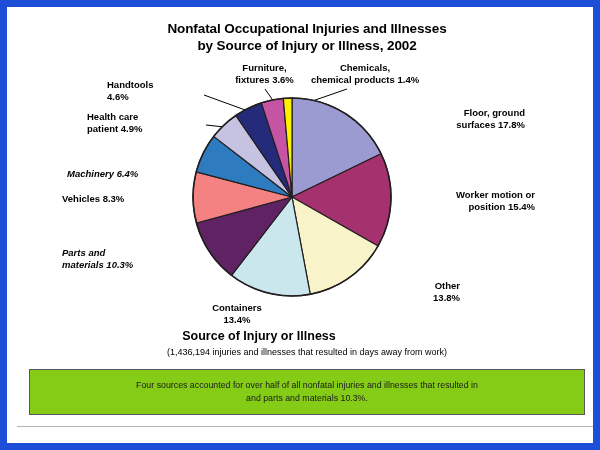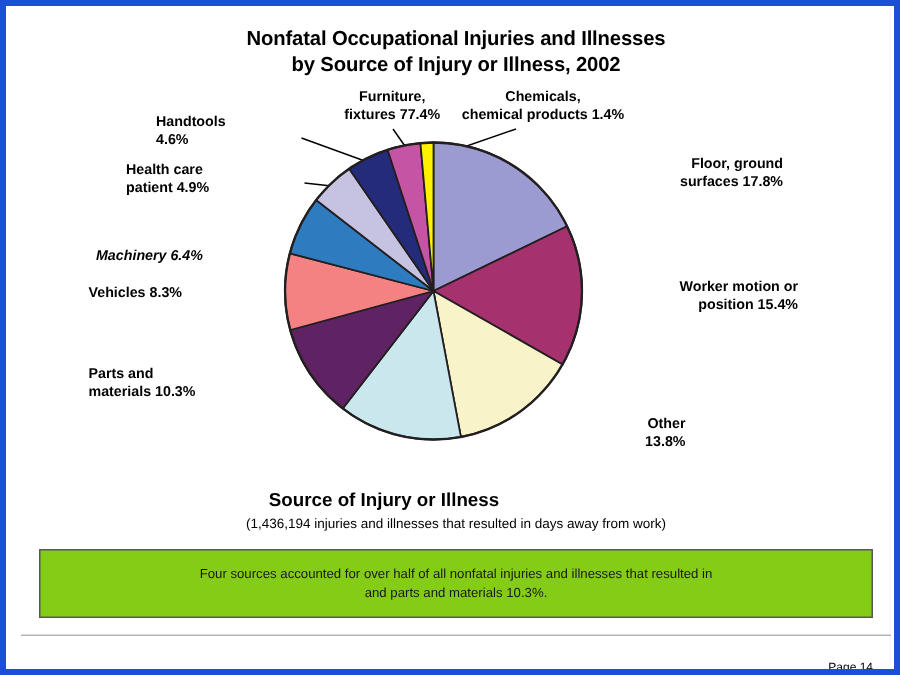--- a/index.html
+++ b/index.html
@@ -5,21 +5,21 @@
   html, body {
     margin: 0;
     padding: 0;
     background: #ffffff;
   }
   #page {
     position: relative;
     width: 600px;
     height: 450px;
     background: #ffffff;
-    border: 4px solid #1d4ed8;
+    border: 7px solid #1d4ed8;
     box-sizing: border-box;
     overflow: hidden;
     font-family: "Liberation Sans", sans-serif;
     color: #000000;
   }
 
   
   #title {
     position: absolute;
     top: 13px;
@@ -63,21 +63,21 @@
   .callout.left  { text-align: right; }
   .callout.center{ text-align: center; }
 
   
   #lab-furniture  { left: 210px; top: -5px;  width: 95px; }
   #lab-chemicals  { left: 288px; top: -5px;  width: 140px; }
   #lab-handtools  { left: 100px; top: 12px;  width: 105px; }
   #lab-healthcare { left: 80px;  top: 44px;  width: 125px; }
   #lab-machinery  { left: 60px;  top: 101px;  width: 145px; font-style: italic; }
   #lab-vehicles   { left: 55px;  top: 126px; width: 150px; }
-  #lab-parts      { left: 55px;  top: 180px; width: 145px; }
+  #lab-parts      { left: 55px;  top: 180px; width: 145px; font-style: italic; }
   #lab-containers { left: 175px; top: 235px; width: 110px; }
   #lab-other      { left: 373px; top: 213px; width: 80px; }
   #lab-floor      { left: 378px; top: 40px;  width: 140px; }
   #lab-worker     { left: 378px; top: 122px; width: 150px; }
 
   
   #axis-title {
     position: absolute;
     top: 322px;
     left: 0;
@@ -180,21 +180,21 @@
             <path d="M 100 100 L 43.79 18.50 A 99 99 0 0 1 69.38 5.86 Z" fill="#232b7a" stroke="#231f20" stroke-width="1.2" stroke-linejoin="round"></path>
             <path d="M 100 100 L 69.38 5.86 A 99 99 0 0 1 91.29 1.38 Z" fill="#c654a5" stroke="#231f20" stroke-width="1.2" stroke-linejoin="round"></path>
             <path d="M 100 100 L 91.29 1.38 A 99 99 0 0 1 100.00 1.00 Z" fill="#fff200" stroke="#231f20" stroke-width="1.2" stroke-linejoin="round"></path>
           </g>
         <circle cx="100" cy="100" r="99" fill="none" stroke="#231f20" stroke-width="1.6"></circle>
       </svg>
     </div>
 
     <div class="callout center" id="lab-furniture">
       <span>Furniture,</span><br>
-      <span>fixtures 77.4%</span>
+      <span>fixtures 3.6%</span>
     </div>
 
     <div class="callout center" id="lab-chemicals">
       <span>Chemicals,</span><br>
       <span>chemical products 1.4%</span>
     </div>
 
     <div class="callout right" id="lab-handtools">
       <span>Handtools</span><br>
       <span>4.6%</span>
@@ -207,20 +207,24 @@
 
     <div class="callout right" id="lab-machinery">Machinery 6.4%</div>
 
     <div class="callout right" id="lab-vehicles">Vehicles 8.3%</div>
 
     <div class="callout right" id="lab-parts">
       <span>Parts and</span><br>
       <span>materials 10.3%</span>
     </div>
 
+    <div class="callout center" id="lab-containers">
+      <span>Containers</span><br>
+      <span>13.4%</span>
+    </div>
 
     <div class="callout left" id="lab-other">
       <span>Other</span><br>
       <span>13.8%</span>
     </div>
 
     <div class="callout left" id="lab-floor">
       <span>Floor, ground</span><br>
       <span>surfaces 17.8%</span>
     </div>

